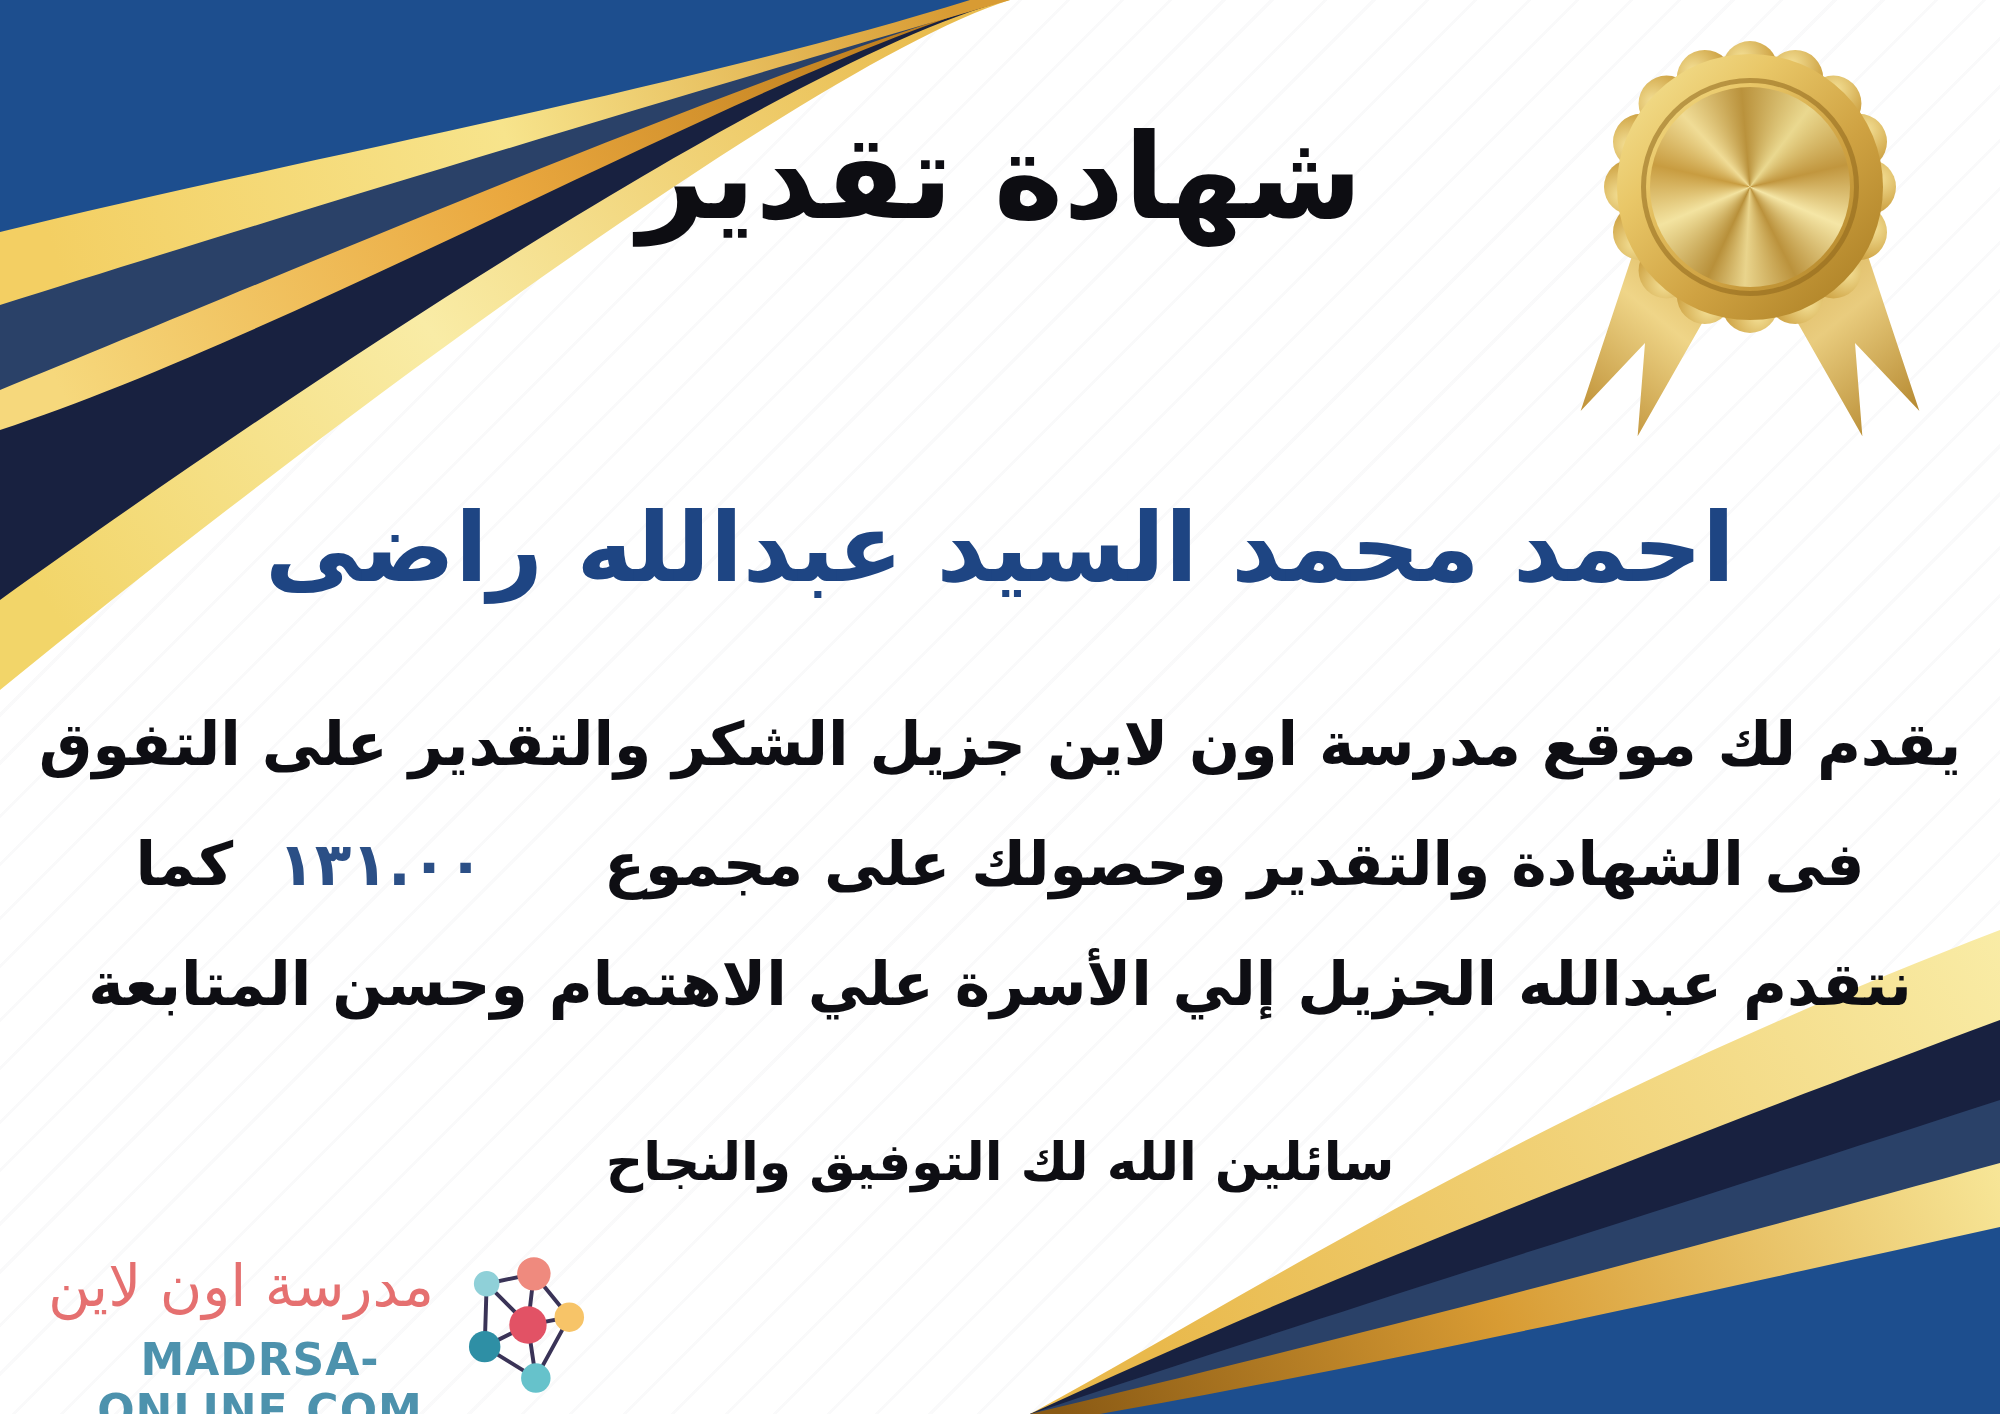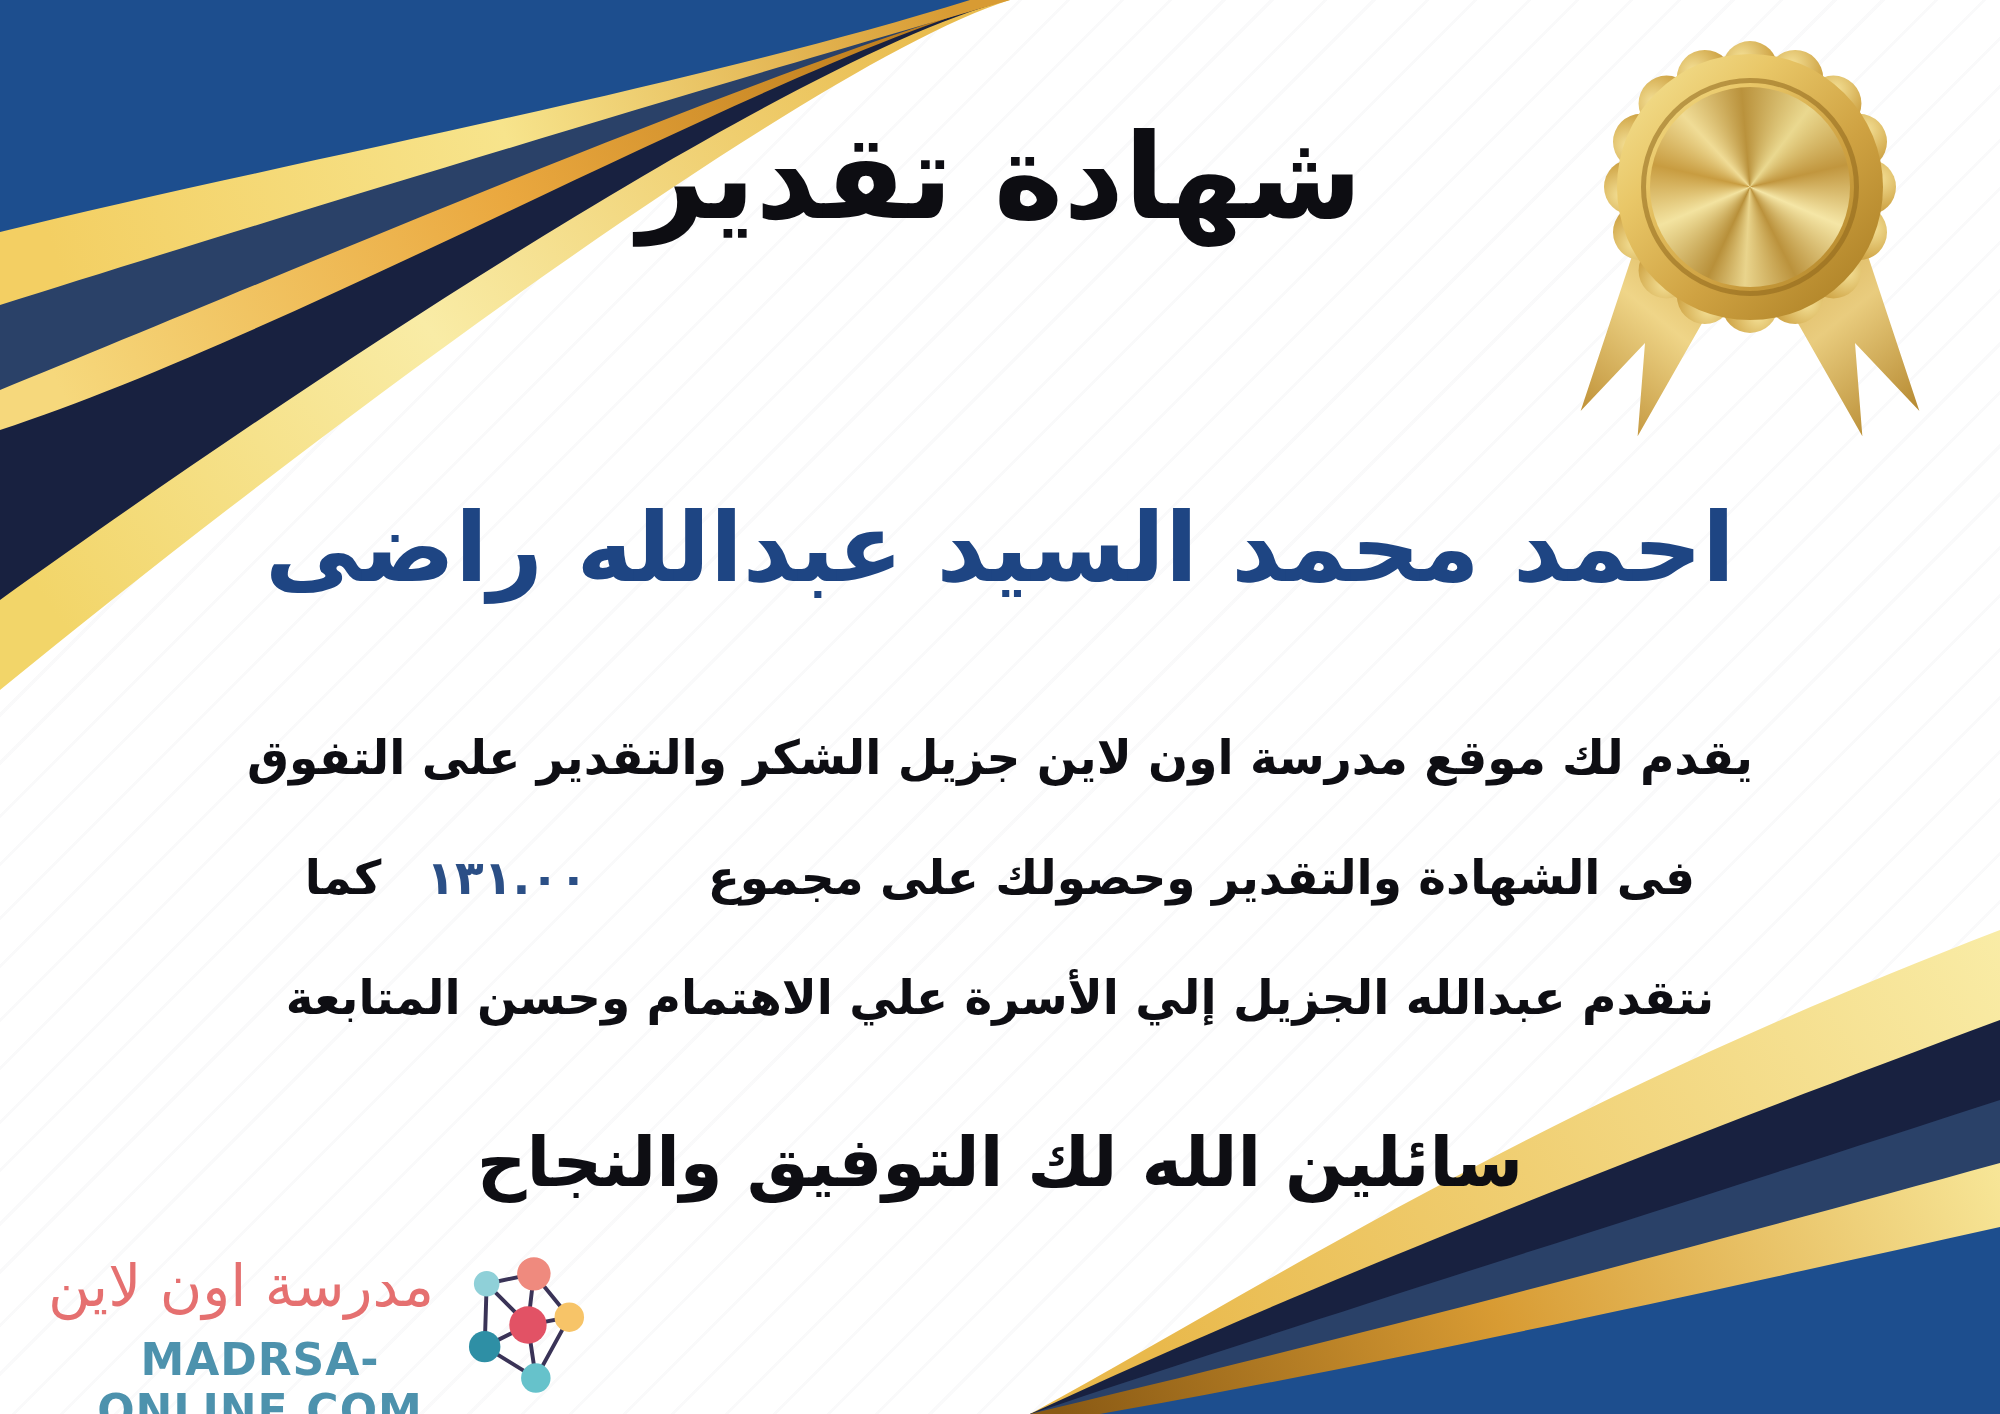--- a/index.html
+++ b/index.html
@@ -48,23 +48,23 @@
   .face{
     position:absolute;left:45px;top:45px;width:200px;height:200px;border-radius:50%;
     background:conic-gradient(from 205deg at 50% 50%,
       #b8903a 0deg,#f3e3a0 42deg,#c89c40 78deg,#f0dc96 112deg,#ba923c 150deg,
       #ead88f 192deg,#c1963e 232deg,#f5e6a6 268deg,#bb923c 308deg,#e9d48c 338deg,#b8903a 360deg);
   }
   
   .txt{position:absolute;left:0;right:0;text-align:center;direction:rtl;}
   .title{top:108px;font-size:118px;font-weight:700;color:#0d0d12;letter-spacing:-2px;}
   .name{top:492px;font-size:96px;font-weight:700;color:#1e4583;}
-  .bodyblock{top:698px;font-size:47px;font-weight:700;color:#0e0e13;line-height:120px;}
+  .bodyblock{top:684px;font-size:60px;font-weight:700;color:#0e0e13;line-height:120px;}
   .score{color:#2b4f86;font-weight:700;margin:0 120px 0 45px;}
-  .closing{top:1102px;font-size:69px;font-weight:700;color:#0e0e13;line-height:120px;}
+  .closing{top:1102px;font-size:52px;font-weight:700;color:#0e0e13;line-height:120px;}
   
   .brand{position:absolute;left:25px;top:1248px;width:560px;height:160px;}
   .brand .net{position:absolute;right:0;top:2px;width:118px;height:150px;}
   .brand .ar{
     position:absolute;right:128px;top:4px;left:0;text-align:center;direction:rtl;
     font-size:58px;font-weight:400;color:#e57070;
   }
   .brand .url{
     position:absolute;left:0;top:86px;width:470px;text-align:center;
     font-size:44px;font-weight:700;color:#4d92ad;letter-spacing:1px;

